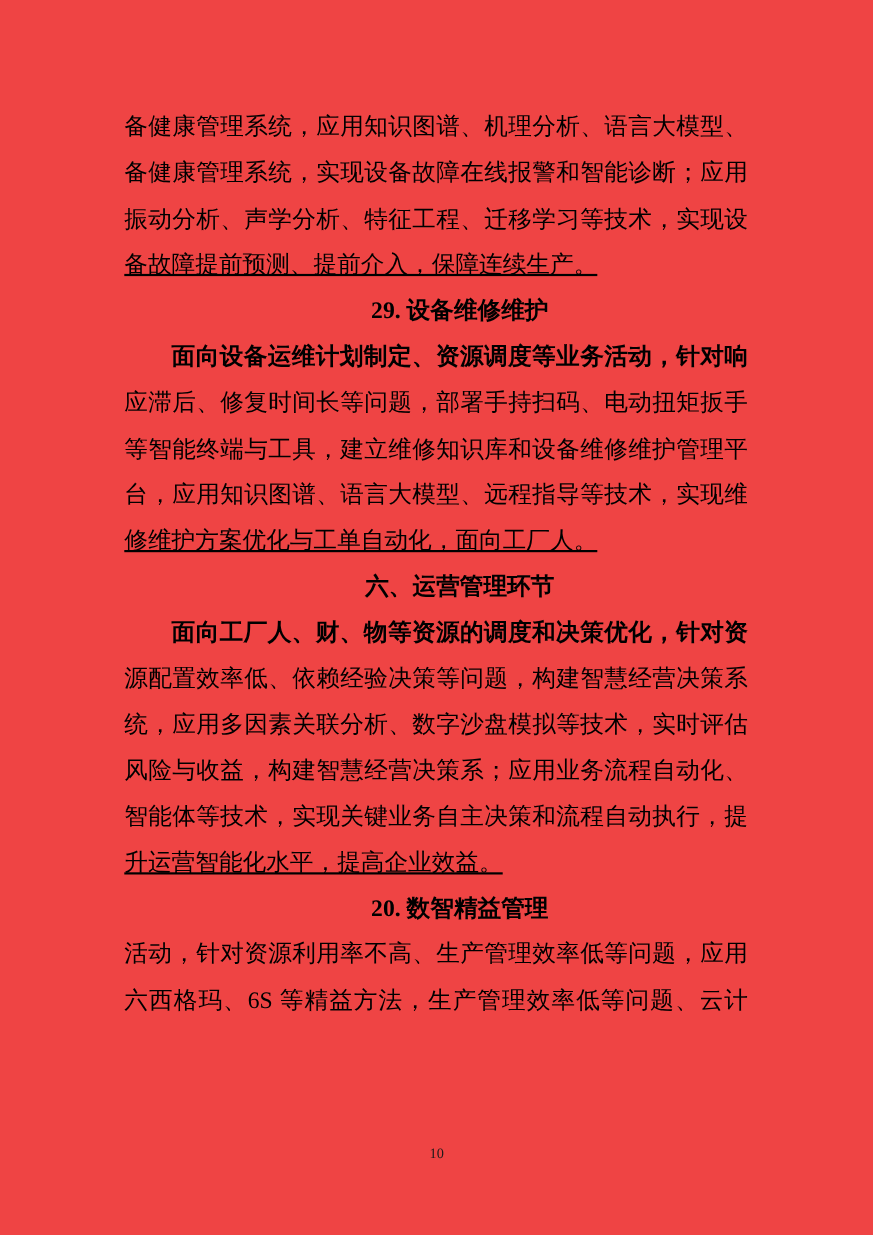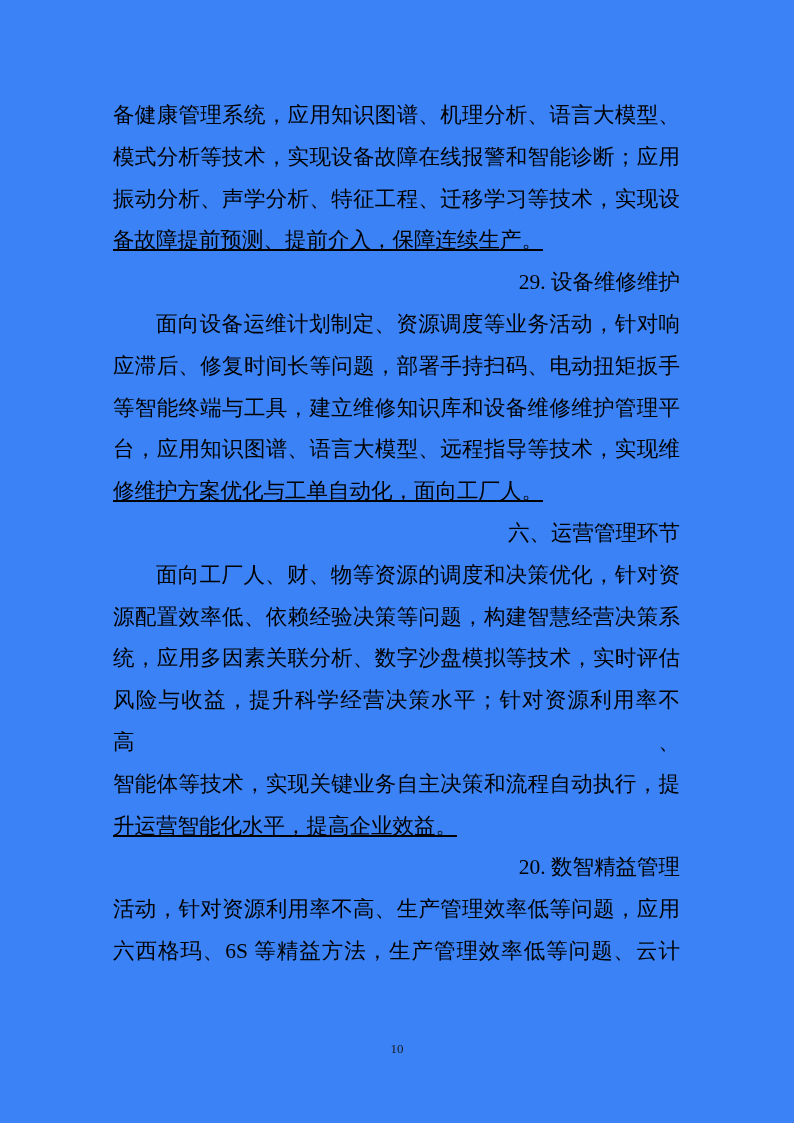--- a/index.html
+++ b/index.html
@@ -4,82 +4,82 @@
 <style>
   html, body { margin: 0; padding: 0; }
   body {
     width: 794px; height: 1123px;
     background: #ffffff;
     position: relative;
     overflow: hidden;
     font-family: "Liberation Serif", "DejaVu Serif", serif;
     color: #000000;
   }
-  .page { position: absolute; inset: 0; background: #3b82f6; }
+  .page { position: absolute; inset: 0; background: #ef4444; }
   .content {
     position: absolute;
     left: 113px; top: 95px;
     width: 567px;
     font-size: 21.5px;
     line-height: 41.8px;
   }
   .para, .heading { margin: 0; padding: 0; font-size: inherit; line-height: inherit; }
   .line {
     display: block;
     text-align: justify;
     text-justify: inter-ideograph;
   }
   .j    { text-align-last: justify; }
   .last { text-align-last: left; text-decoration: underline; }
-  .ind  { text-indent: 43px; }
+  .ind  { text-indent: 43px; font-weight: bold; }
   .heading {
-    font-weight: 400;
+    font-weight: 700;
     text-indent: 43px;
-    text-align: right;
+    text-align: center;
   }
   .footer {
     position: absolute;
     left: 0; top: 1039px;
     width: 794px;
     text-align: center;
     font-size: 13px;
     line-height: 19px;
     color: #1a1a1a;
   }
 </style>
 </head>
 <body>
 
 <div class="page">
   <div class="content">
 
     <p class="para">
       <span class="line j">备健康管理系统，应用知识图谱、机理分析、语言大模型、</span>
-      <span class="line j">模式分析等技术，实现设备故障在线报警和智能诊断；应用</span>
+      <span class="line j">备健康管理系统，实现设备故障在线报警和智能诊断；应用</span>
       <span class="line j">振动分析、声学分析、特征工程、迁移学习等技术，实现设</span>
       <span class="line last">备故障提前预测、提前介入，保障连续生产。</span>
     </p>
 
     <h2 class="heading">29. 设备维修维护</h2>
 
     <p class="para">
       <span class="line j ind">面向设备运维计划制定、资源调度等业务活动，针对响</span>
       <span class="line j">应滞后、修复时间长等问题，部署手持扫码、电动扭矩扳手</span>
       <span class="line j">等智能终端与工具，建立维修知识库和设备维修维护管理平</span>
       <span class="line j">台，应用知识图谱、语言大模型、远程指导等技术，实现维</span>
       <span class="line last">修维护方案优化与工单自动化，面向工厂人。</span>
     </p>
 
     <h2 class="heading">六、运营管理环节</h2>
 
     <p class="para">
       <span class="line j ind">面向工厂人、财、物等资源的调度和决策优化，针对资</span>
       <span class="line j">源配置效率低、依赖经验决策等问题，构建智慧经营决策系</span>
       <span class="line j">统，应用多因素关联分析、数字沙盘模拟等技术，实时评估</span>
-      <span class="line j">风险与收益，提升科学经营决策水平；针对资源利用率不高、</span>
+      <span class="line j">风险与收益，构建智慧经营决策系；应用业务流程自动化、</span>
       <span class="line j">智能体等技术，实现关键业务自主决策和流程自动执行，提</span>
       <span class="line last">升运营智能化水平，提高企业效益。</span>
     </p>
 
     <h2 class="heading">20. 数智精益管理</h2>
 
     <p class="para">
       <span class="line j">活动，针对资源利用率不高、生产管理效率低等问题，应用</span>
       <span class="line j">六西格玛、6S 等精益方法，生产管理效率低等问题、云计</span>
     </p>

